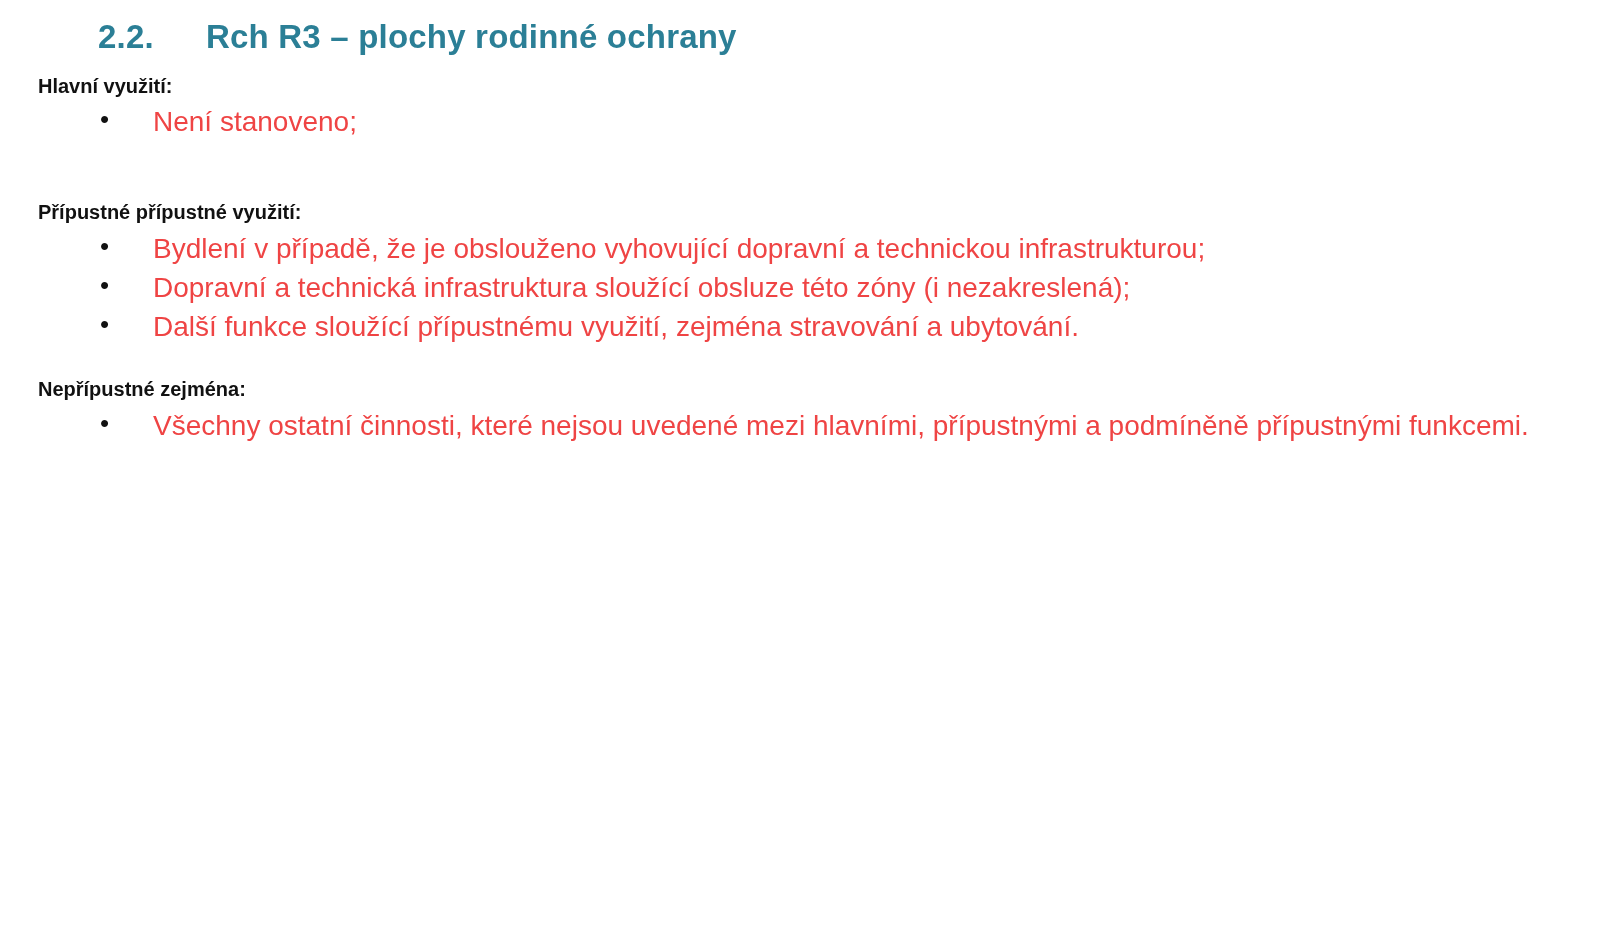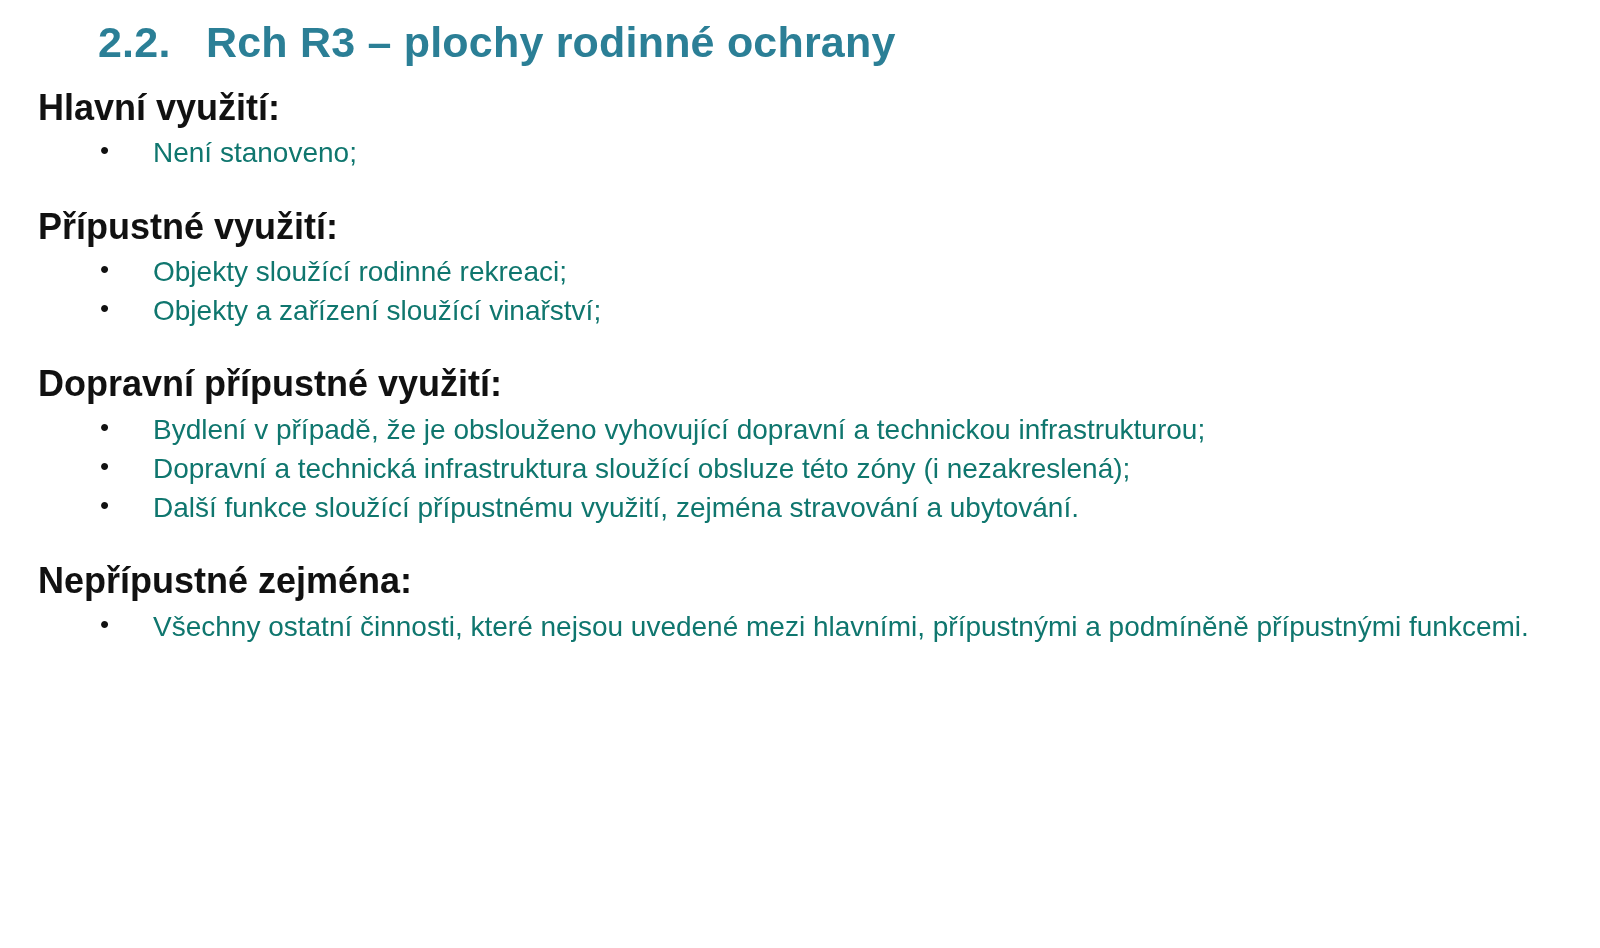--- a/index.html
+++ b/index.html
@@ -19,54 +19,54 @@
     width: 1600px;
     height: 948px;
     box-sizing: border-box;
     padding: 10px 60px 0 38px;
   }
   
   .heading {
     display: flex;
     align-items: baseline;
     color: #2b7f96;
-    font-size: 43px;
+    font-size: 33px;
     font-weight: bold;
     letter-spacing: 0.2px;
     margin: 8px 0 18px 0;
     padding-left: 60px;
   }
   .heading .num {
     width: 108px;
     flex: 0 0 108px;
   }
   .heading .htext {
     white-space: nowrap;
   }
   
   .section {
     margin-bottom: 4px;
   }
   .sec-title {
-    font-size: 36px;
+    font-size: 20px;
     font-weight: bold;
     color: #111111;
     margin: 0 0 4px 0;
     line-height: 1.26;
   }
   ul.bullets {
     list-style: none;
     margin: 0;
     padding: 0;
   }
   ul.bullets li {
     position: relative;
     font-size: 28px;
     line-height: 1.33;
-    color: #0f766e;
+    color: #ef4444;
     padding-left: 115px;
     margin: 0 0 2px 0;
   }
   ul.bullets li::before {
     content: "\2022";
     position: absolute;
     left: 62px;
     top: -1px;
     font-size: 26px;
     line-height: 1.33;
@@ -86,31 +86,24 @@
   </div>
 
   <div class="section">
     <div class="sec-title">Hlavní využití:</div>
     <ul class="bullets">
       <li>Není stanoveno;</li>
     </ul>
   </div>
   <div class="gap-md"></div>
 
-  <div class="section">
-    <div class="sec-title">Přípustné využití:</div>
-    <ul class="bullets">
-      <li>Objekty sloužící rodinné rekreaci;</li>
-      <li>Objekty a zařízení sloužící vinařství;</li>
-    </ul>
-  </div>
   <div class="gap-md"></div>
 
   <div class="section">
-    <div class="sec-title">Dopravní přípustné využití:</div>
+    <div class="sec-title">Přípustné přípustné využití:</div>
     <ul class="bullets">
       <li>Bydlení v případě, že je obslouženo vyhovující dopravní a technickou infrastrukturou;</li>
       <li>Dopravní a technická infrastruktura sloužící obsluze této zóny (i nezakreslená);</li>
       <li>Další funkce sloužící přípustnému využití, zejména stravování a ubytování.</li>
     </ul>
   </div>
   <div class="gap-md"></div>
 
   <div class="section">
     <div class="sec-title">Nepřípustné zejména:</div>

